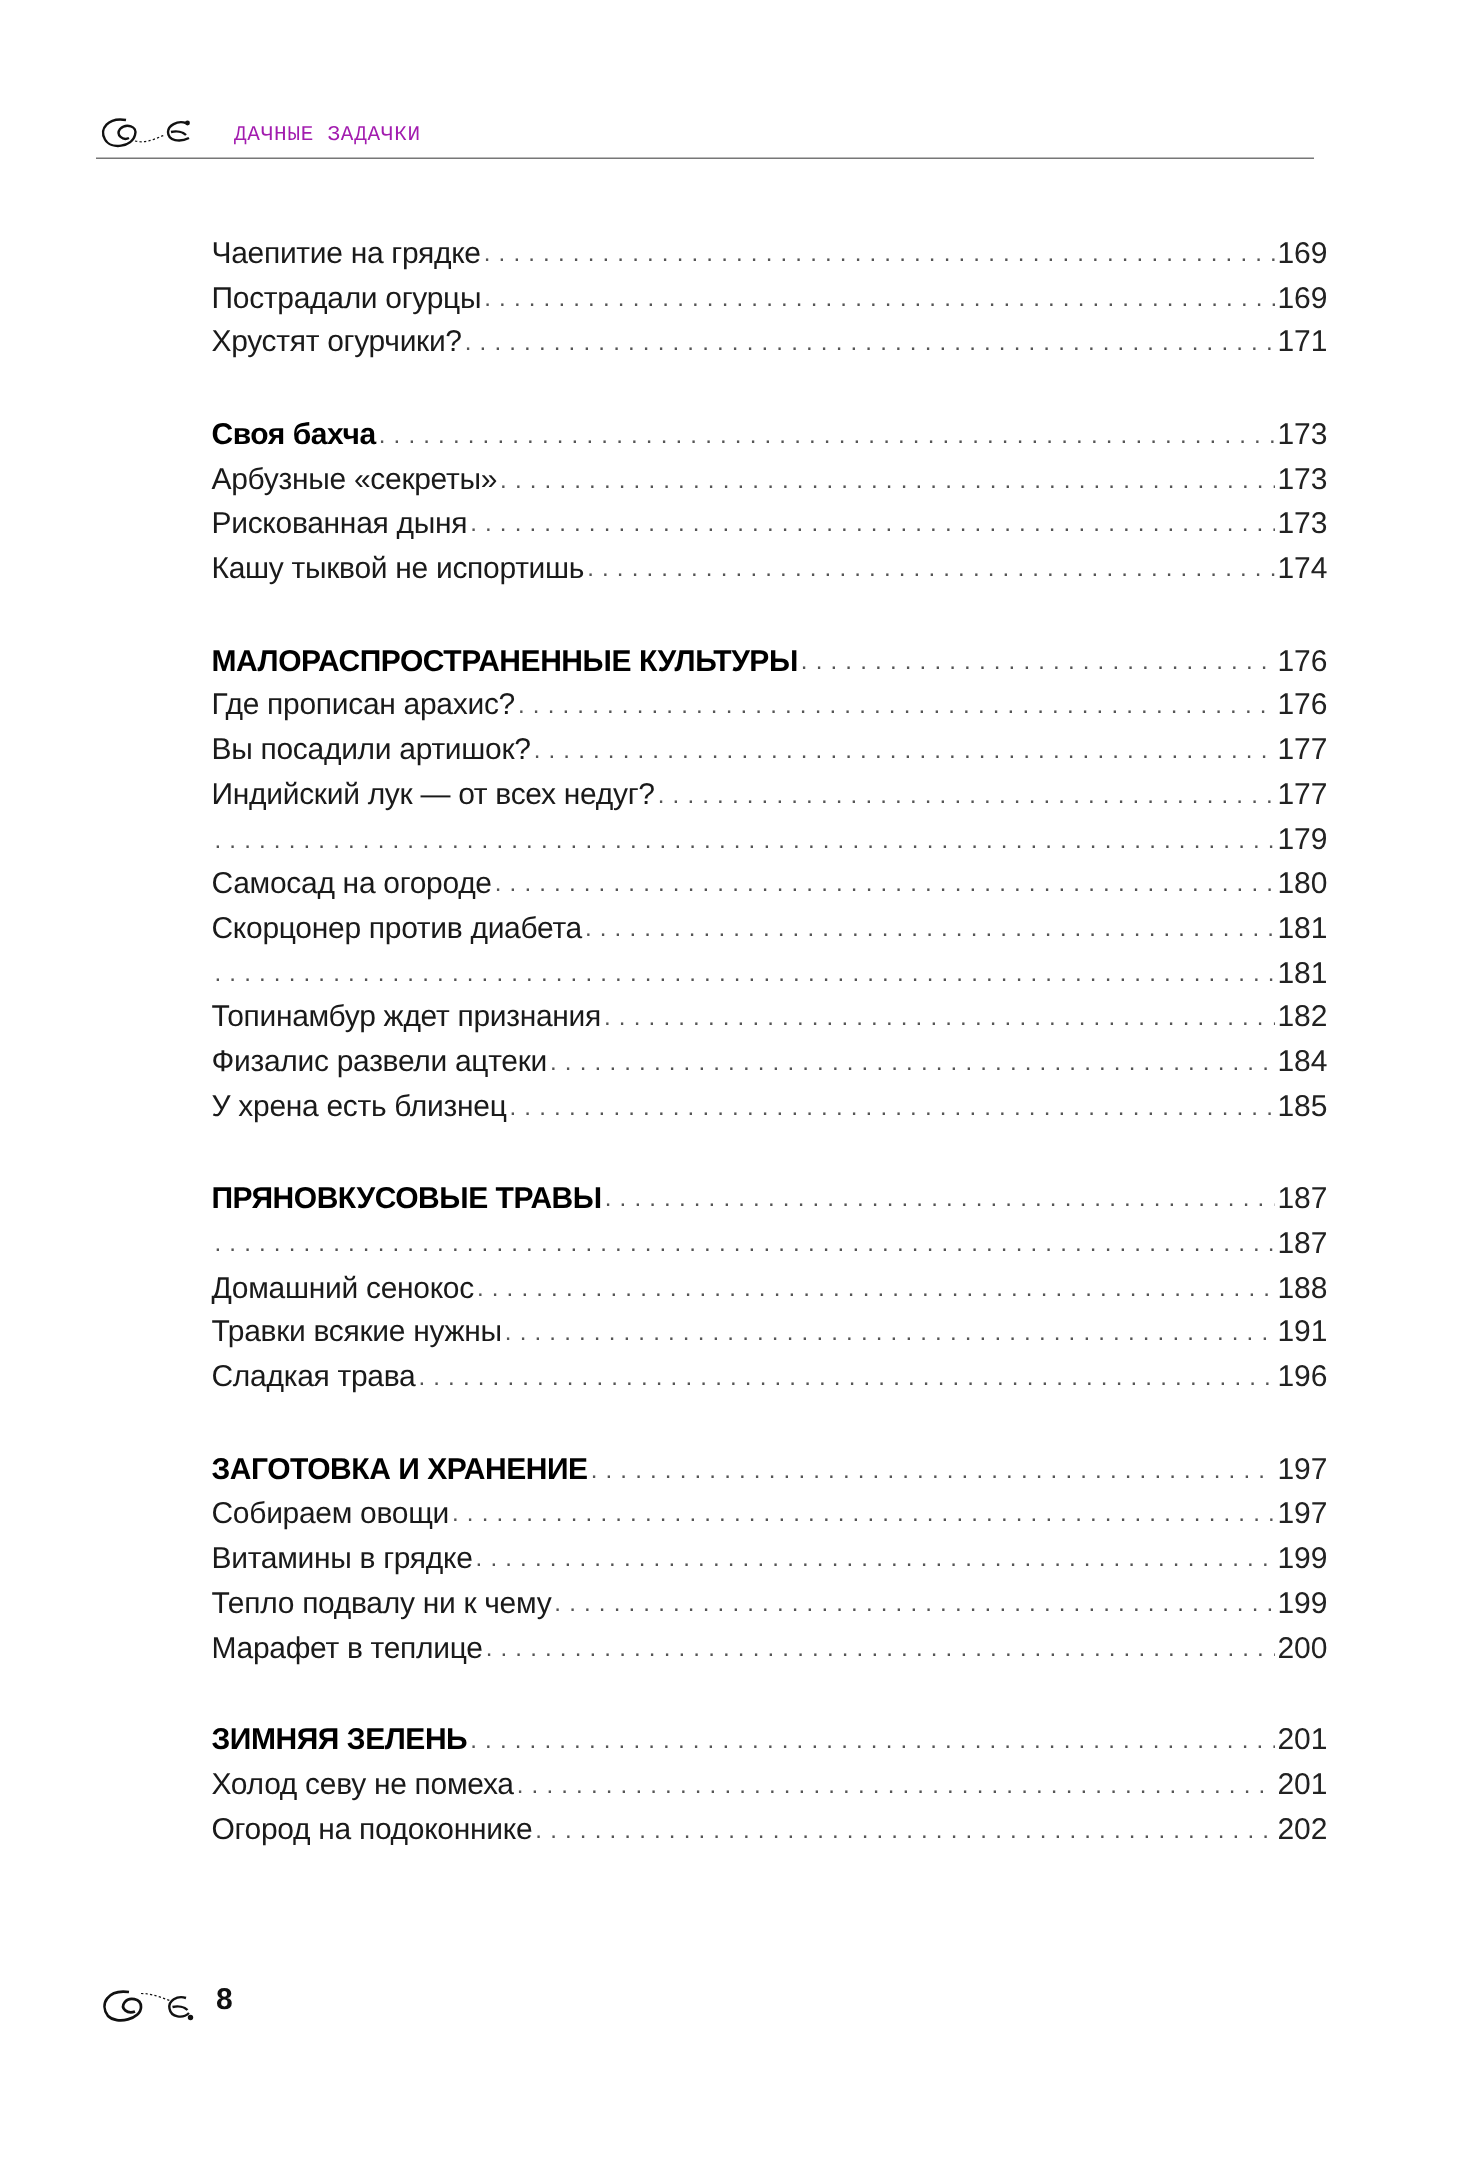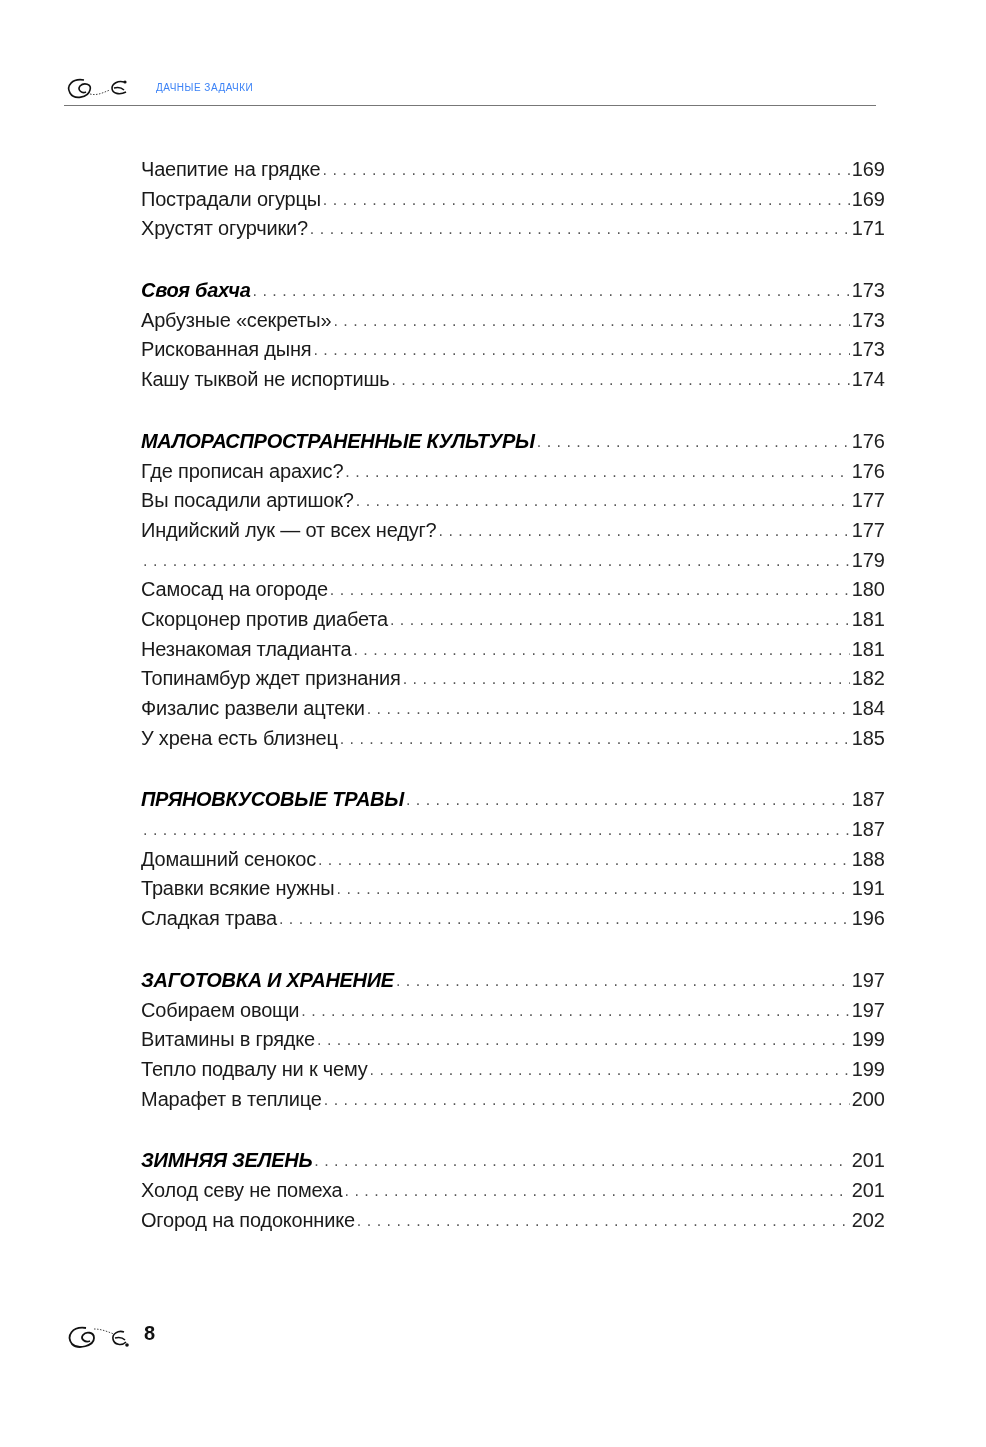--- a/index.html
+++ b/index.html
@@ -1,26 +1,26 @@
 <!DOCTYPE html>
 <html><head>
 <meta charset="utf-8">
 <style>
   html, body { margin: 0; padding: 0; background: #ffffff; }
   body { width: 986px; height: 1447px; position: relative; overflow: hidden; color: #1a1a1a; }
   .header { position: absolute; left: 64px; top: 72px; width: 812px; height: 36px; }
   .header .ornament { position: absolute; left: 0; top: 2px; width: 70px; height: 28px; }
-  .header .title { position: absolute; left: 92px; top: 10px; font-family: Liberation Sans, sans-serif; font-size: 10px; letter-spacing: 0.5px; color: #3b82f6; }
+  .header .title { position: absolute; left: 92px; top: 10px; font-family: Liberation Mono, monospace; font-size: 14px; letter-spacing: 0.5px; color: #a21caf; }
   .header .rule { position: absolute; left: 0; right: 0; top: 33px; height: 0; border-top: 1.5px solid #777; }
 
   .toc { position: absolute; left: 141px; top: 155px; width: 744px; font-family: "Liberation Sans", sans-serif; font-size: 20px; }
   .section { margin-bottom: 32px; }
-  .row { display: flex; align-items: flex-start; height: 29.7px; line-height: 29.7px; white-space: nowrap; }
+  .row { display: flex; align-items: flex-end; height: 29.7px; line-height: 29.7px; white-space: nowrap; }
   .row .label { flex: 0 0 auto; color: #1a1a1a; font-weight: 300; letter-spacing: -0.2px; }
-  .row.heading .label { font-weight: bold; color: #000; letter-spacing: -0.3px; font-style: italic; }
+  .row.heading .label { font-weight: bold; color: #000; letter-spacing: -0.3px; }
   .row .dots { flex: 1 1 auto; overflow: hidden; color: #555; margin: 0 2px; letter-spacing: 4.6px; font-size: 16px; }
   .row .dots::before { content: ". . . . . . . . . . . . . . . . . . . . . . . . . . . . . . . . . . . . . . . . . . . . . . . . . . . . . . . . . . . . . . . . . . . . . . . . . . . . . . . . . . . . . . . . . . . . . . . . . . . . . . . . . . . . . . . . . . ."; letter-spacing: 0; word-spacing: 1px; }
   .row .page { flex: 0 0 auto; color: #222; font-weight: 300; }
 
   .footer { position: absolute; left: 64px; top: 1318px; height: 36px; width: 140px; }
   .footer .ornament { position: absolute; left: 0; top: 2px; width: 72px; height: 32px; }
   .footer .page-num { position: absolute; left: 80px; top: 4px; font-family: "Liberation Sans", sans-serif; font-weight: bold; font-size: 20px; color: #111; }
 </style>
 </head>
 <body>
@@ -108,21 +108,20 @@
       <span class="label">Самосад на огороде</span>
       <span class="dots"></span>
       <span class="page">180</span>
     </div>
     <div class="row">
       <span class="label">Скорцонер против диабета</span>
       <span class="dots"></span>
       <span class="page">181</span>
     </div>
     <div class="row">
-      <span class="label">Незнакомая тладианта</span>
       <span class="dots"></span>
       <span class="page">181</span>
     </div>
     <div class="row">
       <span class="label">Топинамбур ждет признания</span>
       <span class="dots"></span>
       <span class="page">182</span>
     </div>
     <div class="row">
       <span class="label">Физалис развели ацтеки</span>

